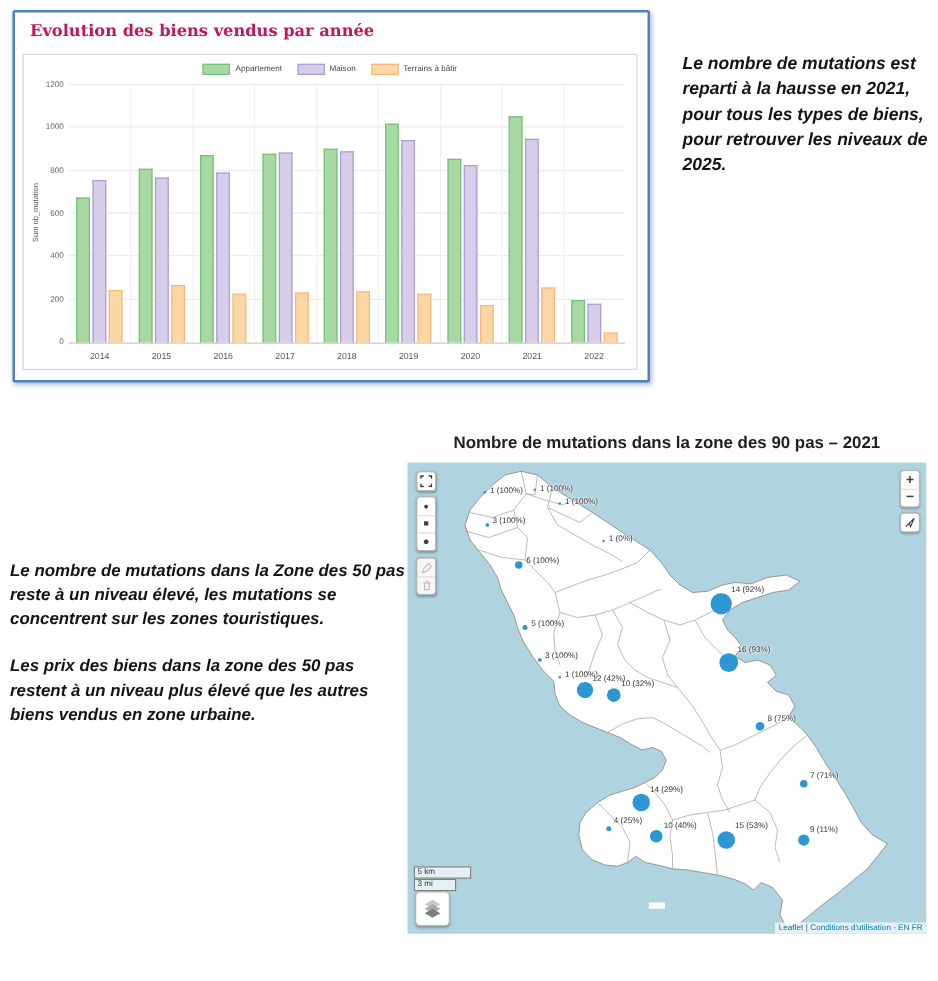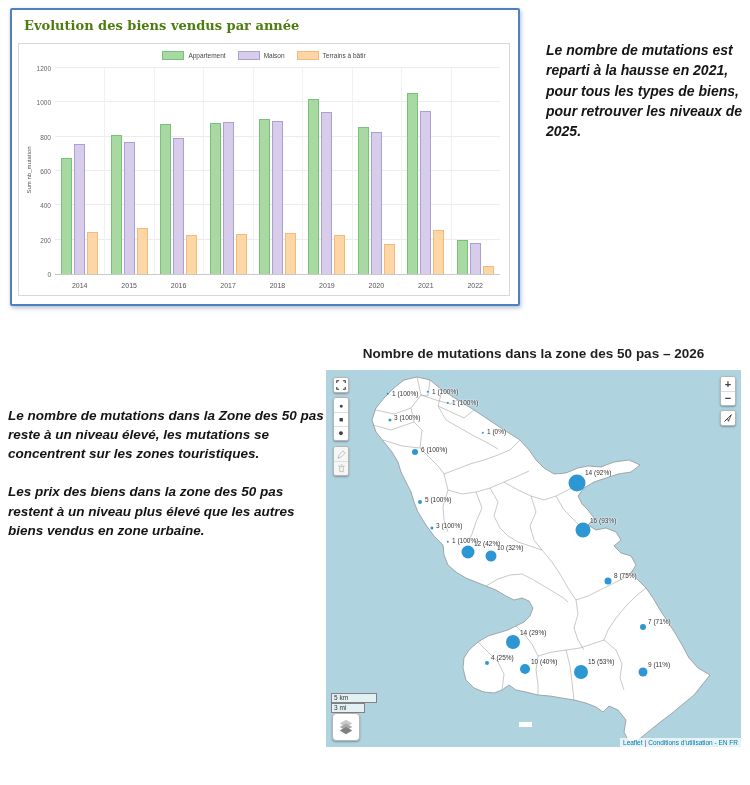--- a/index.html
+++ b/index.html
@@ -2,42 +2,42 @@
 <html><head>
 <meta charset="utf-8">
 <style>
   html,body{margin:0;padding:0;}
   body{width:750px;height:785px;background:#ffffff;font-family:"Liberation Sans",sans-serif;position:relative;overflow:hidden;}
 
   
   .chart-card{position:absolute;left:10px;top:8px;width:506px;height:294px;background:#fff;
     border:2px solid #4f81bd;border-radius:2px;box-shadow:1px 2px 4px rgba(110,135,175,.55);}
   .chart-card h2{margin:0;padding:8px 12px 2px;font-family:"DejaVu Serif",serif;font-weight:bold;
-    font-size:13px;color:#4d7c0f;}
+    font-size:13px;color:#be185d;}
   .plot-frame{position:absolute;left:6px;right:8px;top:33px;bottom:8px;border:1px solid #d8d8d8;background:#fff;}
   .legend{position:absolute;top:7px;left:0;right:0;display:flex;justify-content:center;gap:12px;z-index:3;}
   .l-item{display:inline-flex;align-items:center;gap:4px;}
   .l-sw{width:22px;height:9px;border:1px solid;box-sizing:border-box;}
   .l-txt{font-size:6.5px;color:#444;}
   .ylab{position:absolute;left:10px;top:50%;transform:translate(-50%,-50%) rotate(-90deg);
     white-space:nowrap;font-size:6px;color:#555;}
   .plot{position:absolute;left:36px;right:9px;top:24px;bottom:20px;border-bottom:1px solid #c9c9c9;}
   .gridline{position:absolute;left:0;right:0;height:1px;background:#ececec;}
   .vline{position:absolute;top:0;bottom:0;width:1px;background:#f1f1f1;}
   .ytick{position:absolute;right:100%;margin-right:4px;font-size:6.5px;color:#666;transform:translateY(50%);}
   .groups{position:absolute;left:0;right:0;top:0;bottom:0;display:flex;}
   .group{flex:1;position:relative;display:flex;align-items:flex-end;justify-content:center;gap:2px;}
   .bar{width:11px;border:1px solid;border-bottom:none;box-sizing:border-box;}
   .xtick{position:absolute;bottom:-15px;left:0;right:0;text-align:center;font-size:7px;color:#555;}
 
   
   .note{font-style:italic;font-weight:600;color:#141414;position:absolute;}
   .note p{margin:0 0 19px 0;}
   .note-right{left:546px;top:40px;width:202px;font-size:14px;line-height:1.45;}
-  .note-left{left:8px;top:406px;width:322px;font-size:13.5px;line-height:1.42;}
+  .note-left{left:8px;top:447px;width:322px;font-size:13.5px;line-height:1.42;}
 
   
   .map-title{position:absolute;left:326px;top:346px;width:415px;text-align:center;
     font-size:13.5px;font-weight:600;color:#1f1f1f;}
   .map{position:absolute;left:326px;top:370px;width:415px;height:377px;overflow:hidden;}
   .map svg.island{position:absolute;left:0;top:0;}
   .marker{position:absolute;border-radius:50%;transform:translate(-50%,-50%);opacity:.95;}
   .mlabel{position:absolute;font-size:6.5px;color:#333;white-space:nowrap;transform:translateY(-50%);
     text-shadow:0 0 2px #fff,0 0 2px #fff,0 0 1px #fff;}
   .ctl{position:absolute;background:#fff;border:1px solid #b5b5b5;border-radius:3px;
@@ -157,21 +157,21 @@
           </div>
         </div>
       </div>
   </div>
 </section>
 
 <aside class="note note-right" id="note-right">
     <p>Le nombre de mutations est reparti à la hausse en 2021, pour tous les types de biens, pour retrouver les niveaux de 2025.</p>
   </aside>
 
-<div class="map-title">Nombre de mutations dans la zone des 50 pas – 2026</div>
+<div class="map-title">Nombre de mutations dans la zone des 90 pas – 2021</div>
 
 <aside class="note note-left" id="note-left">
     <p>Le nombre de mutations dans la Zone des 50 pas reste à un niveau élevé, les mutations se concentrent sur les zones touristiques.</p>
     <p>Les prix des biens dans la zone des 50 pas restent à un niveau plus élevé que les autres biens vendus en zone urbaine.</p>
   </aside>
 
 <div class="map" id="map" style="background: rgb(176, 211, 224);">
 
   <svg class="island" width="415" height="377" viewBox="0 0 415 377">
     <path fill="#ffffff" stroke="#8a8a8a" stroke-width="0.7" stroke-linejoin="round" d="

